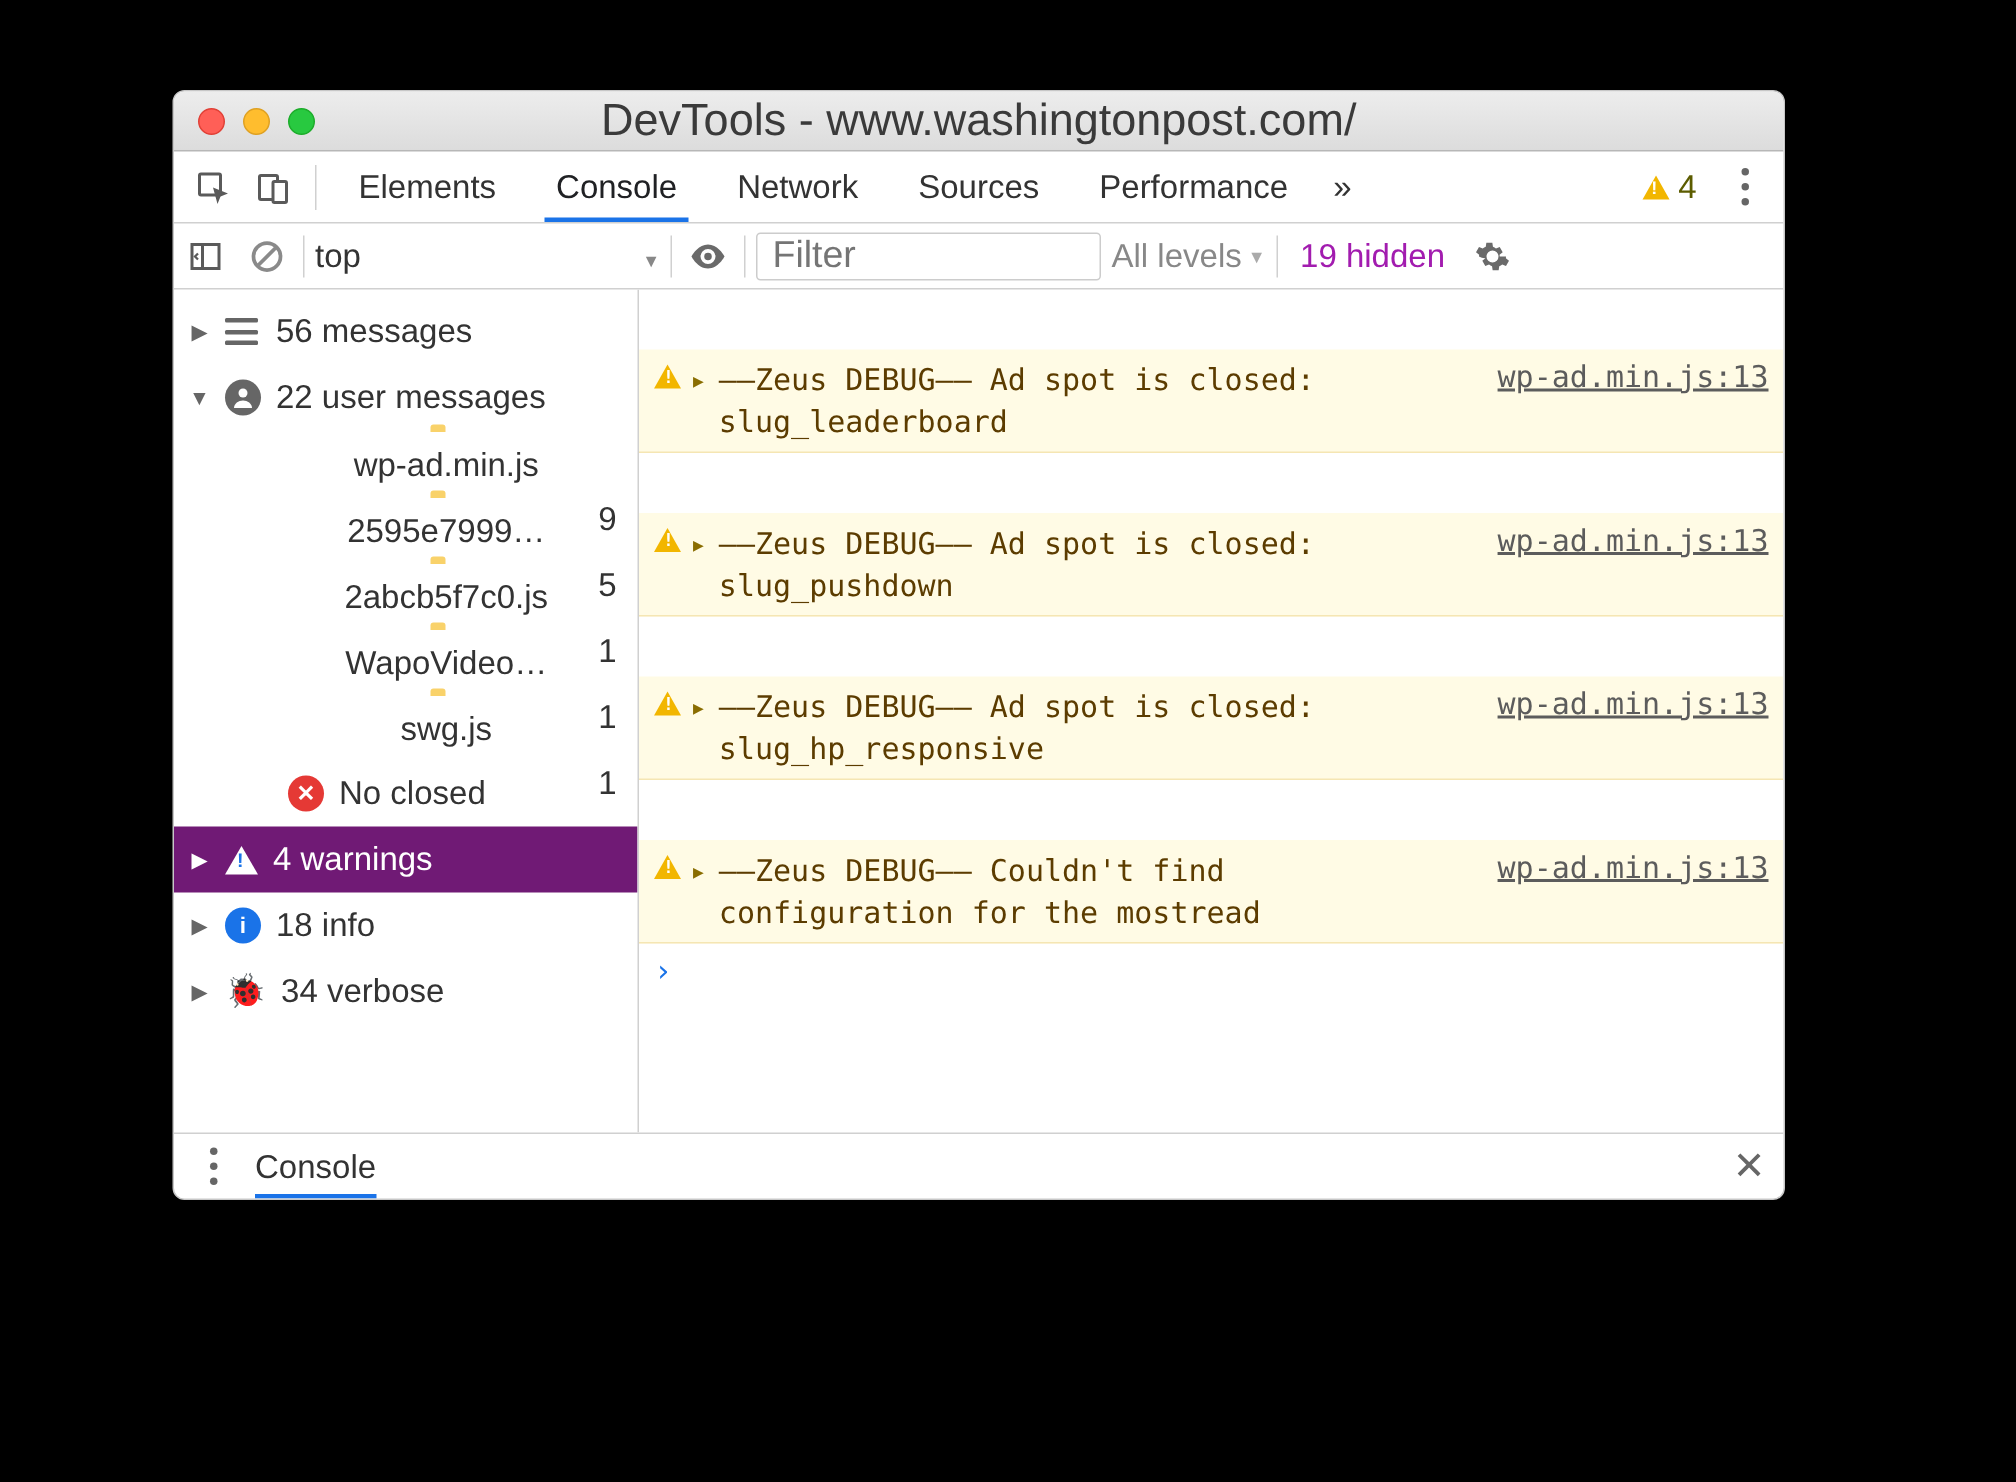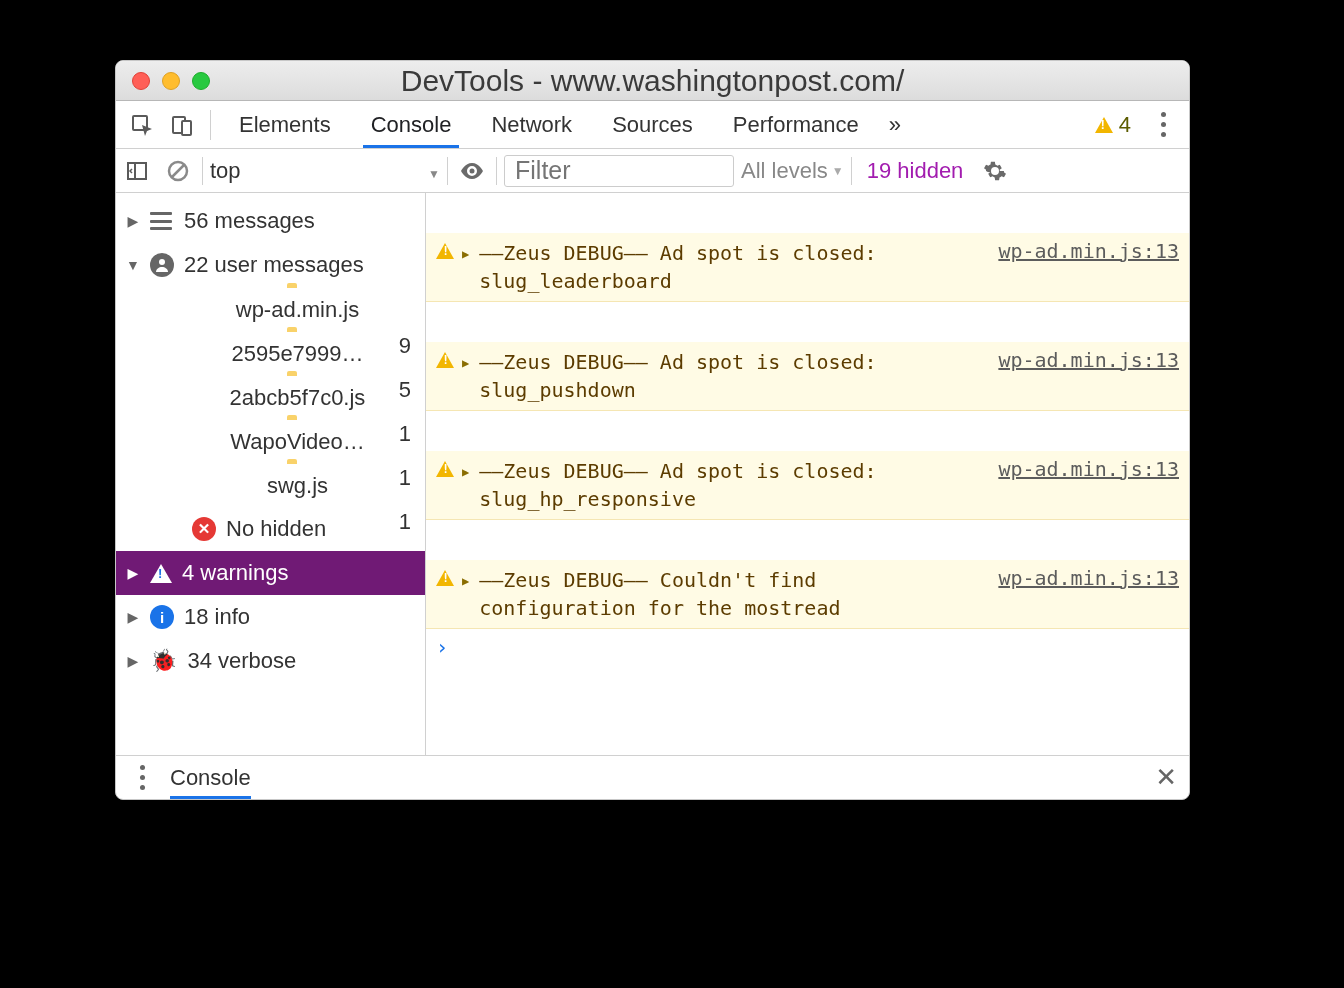--- a/index.html
+++ b/index.html
@@ -241,21 +241,21 @@
           <span class="cnt">1</span>
         </div>
       <div class="srow lv3">
           <span class="folder"></span>
           <span>swg.js</span>
           <span class="cnt">1</span>
         </div>
       <div class="srow lv2">
         <span style="width:14px"></span>
         <span class="circle err">✕</span>
-        <span>No hidden</span>
+        <span>No closed</span>
       </div>
       <div class="srow lv1 sel">
         <span class="arrow right"></span>
         <span class="warntri-s"></span>
         <span>4 warnings</span>
       </div>
       <div class="srow lv1">
         <span class="arrow right"></span>
         <span class="circle info">i</span>
         <span>18 info</span>

